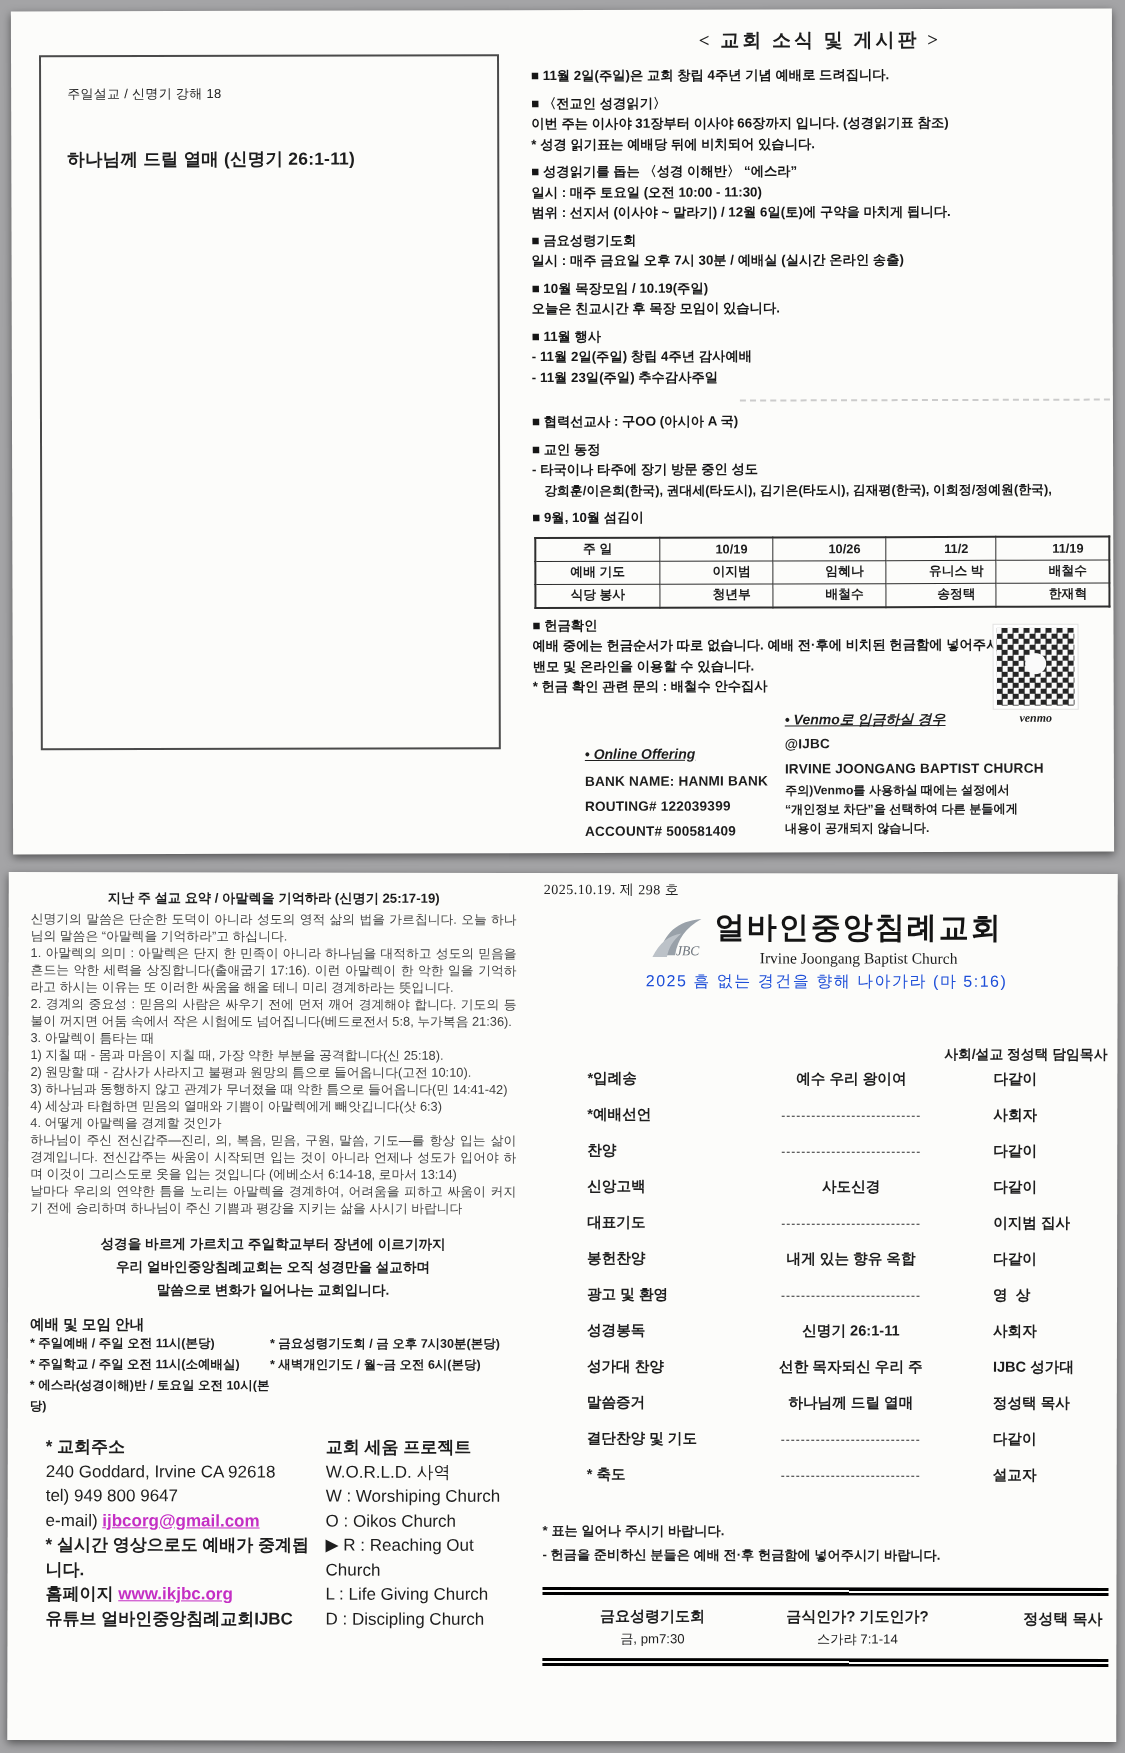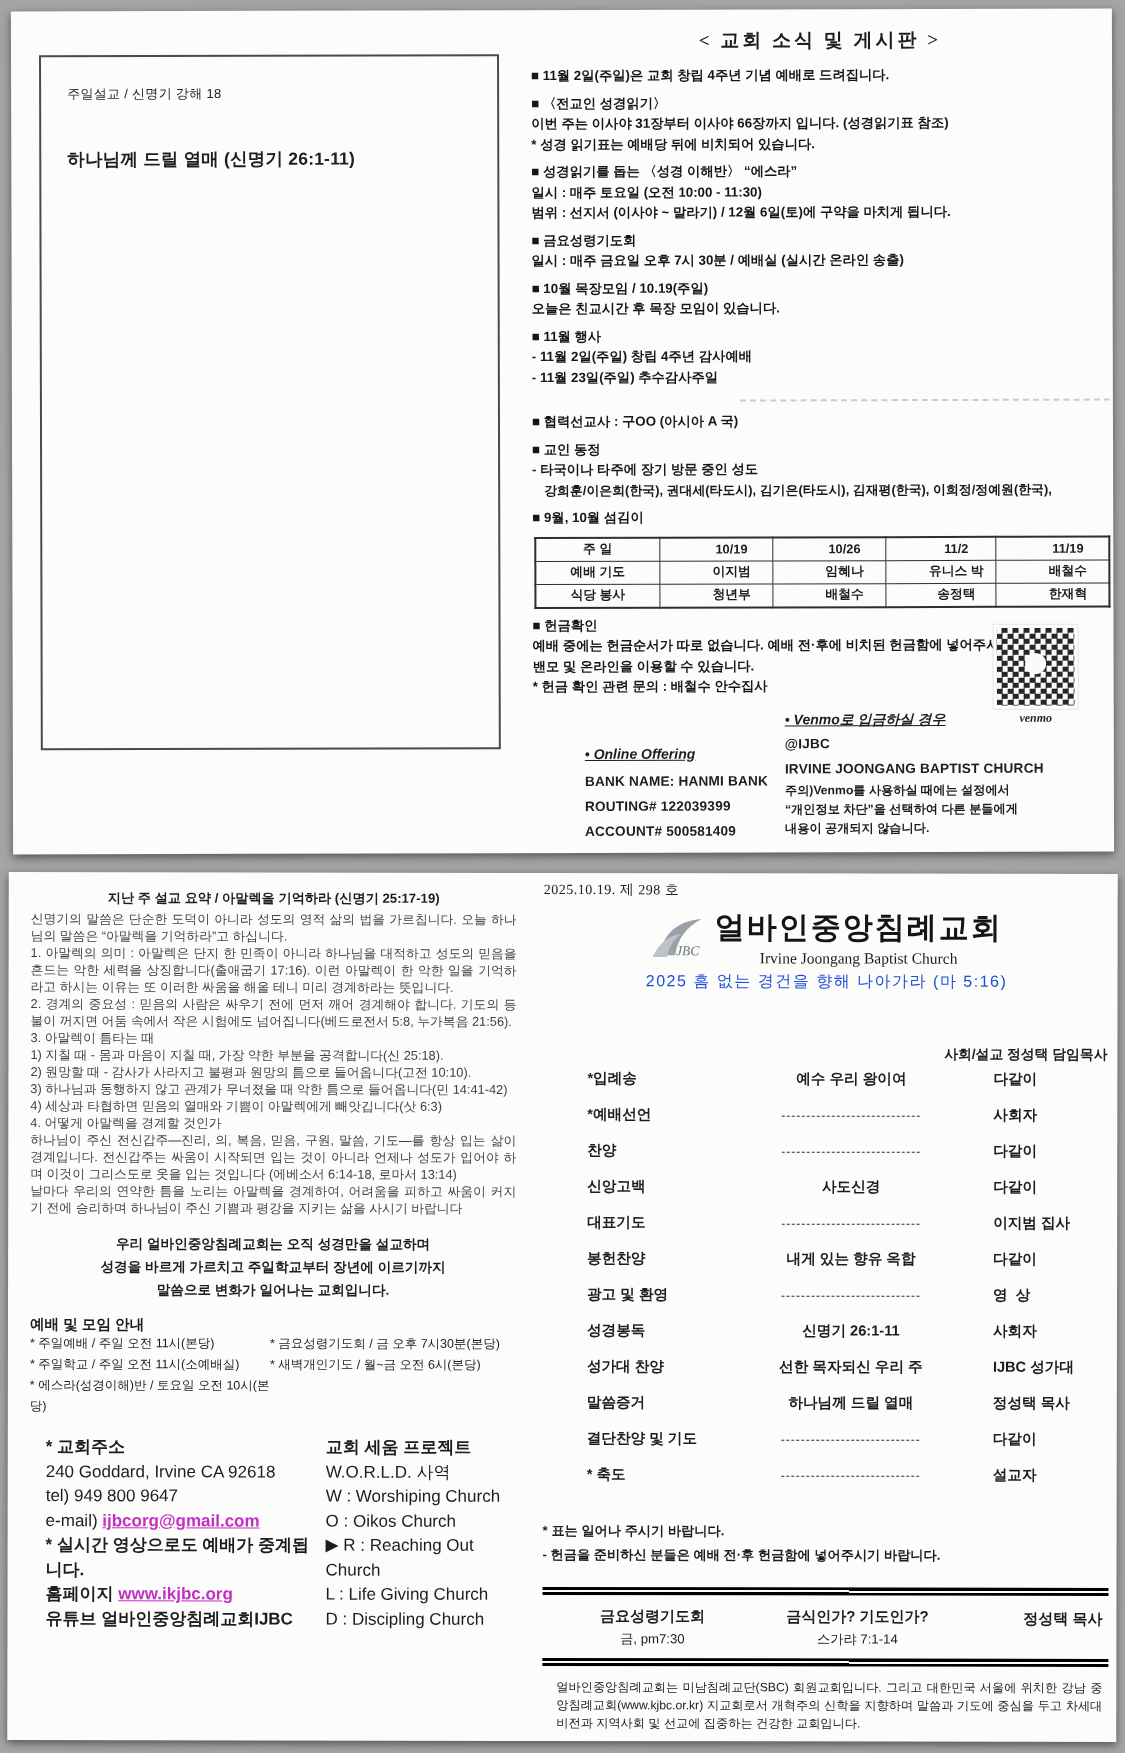--- a/index.html
+++ b/index.html
@@ -44,21 +44,21 @@
         repeating-conic-gradient(#262626 0% 25%, #fafafa 25% 50%);
       background-size:100% 100%, 11px 11px;}
   .qr-cap{font-family:"Liberation Serif",serif;font-style:italic;font-weight:700;font-size:12px;margin-top:2px;}
 
   
   .p2l{position:absolute;left:22px;top:16px;width:486px;}
   .sum-title{text-align:center;font-size:13.2px;font-weight:700;line-height:20px;margin-bottom:2px;}
   .sum p{margin:0;font-size:12.8px;line-height:17px;text-align:justify;color:#404040;}
   .mission{margin-top:16px;text-align:center;font-size:13.6px;line-height:23px;font-weight:600;}
   .guide-h{margin-top:14px;font-weight:800;font-size:14.6px;line-height:18px;}
-  .guide-line{display:flex;font-size:12.5px;line-height:21px;font-weight:400;}
+  .guide-line{display:flex;font-size:12.5px;line-height:21px;font-weight:700;}
   .gl-left{flex:0 0 240px;}
   .gl-right{flex:1;}
   .contact{display:flex;margin-top:18px;}
   .c-col1{flex:0 0 296px;padding-left:16px;box-sizing:border-box;}
   .c-col2{flex:1;}
   .c-line{font-size:17px;line-height:24.5px;font-weight:500;}
   .c-line.b{font-weight:800;}
   .link{color:#c42fc4;text-decoration:underline;font-weight:600;}
 
   
@@ -218,35 +218,35 @@
   </div>
 
   <div class="sheet" id="sheet2">
 
     <div class="p2l">
       <div class="sum-title">지난 주 설교 요약 / 아말렉을 기억하라 (신명기 25:17-19)</div>
       <div class="sum">
 
       <p>신명기의 말씀은 단순한 도덕이 아니라 성도의 영적 삶의 법을 가르칩니다. 오늘 하나님의 말씀은 “아말렉을 기억하라”고 하십니다.</p>
           <p>1. 아말렉의 의미 : 아말렉은 단지 한 민족이 아니라 하나님을 대적하고 성도의 믿음을 흔드는 악한 세력을 상징합니다(출애굽기 17:16). 이런 아말렉이 한 악한 일을 기억하라고 하시는 이유는 또 이러한 싸움을 해올 테니 미리 경계하라는 뜻입니다.</p>
-          <p>2. 경계의 중요성 : 믿음의 사람은 싸우기 전에 먼저 깨어 경계해야 합니다. 기도의 등불이 꺼지면 어둠 속에서 작은 시험에도 넘어집니다(베드로전서 5:8, 누가복음 21:56).</p>
+          <p>2. 경계의 중요성 : 믿음의 사람은 싸우기 전에 먼저 깨어 경계해야 합니다. 기도의 등불이 꺼지면 어둠 속에서 작은 시험에도 넘어집니다(베드로전서 5:8, 누가복음 21:36).</p>
           <p>3. 아말렉이 틈타는 때</p>
           <p>1) 지칠 때 - 몸과 마음이 지칠 때, 가장 약한 부분을 공격합니다(신 25:18).</p>
           <p>2) 원망할 때 - 감사가 사라지고 불평과 원망의 틈으로 들어옵니다(고전 10:10).</p>
           <p>3) 하나님과 동행하지 않고 관계가 무너졌을 때 악한 틈으로 들어옵니다(민 14:41-42)</p>
           <p>4) 세상과 타협하면 믿음의 열매와 기쁨이 아말렉에게 빼앗깁니다(삿 6:3)</p>
           <p>4. 어떻게 아말렉을 경계할 것인가</p>
           <p>하나님이 주신 전신갑주—진리, 의, 복음, 믿음, 구원, 말씀, 기도—를 항상 입는 삶이 경계입니다. 전신갑주는 싸움이 시작되면 입는 것이 아니라 언제나 성도가 입어야 하며 이것이 그리스도로 옷을 입는 것입니다 (에베소서 6:14-18, 로마서 13:14)</p>
           <p>날마다 우리의 연약한 틈을 노리는 아말렉을 경계하여, 어려움을 피하고 싸움이 커지기 전에 승리하며 하나님이 주신 기쁨과 평강을 지키는 삶을 사시기 바랍니다</p>
         </div>
 
       <div class="mission">
 
-      <div>우리 얼바인중앙침례교회는 오직 성경만을 설교하며</div>
-          <div>성경을 바르게 가르치고 주일학교부터 장년에 이르기까지</div>
+      <div>성경을 바르게 가르치고 주일학교부터 장년에 이르기까지</div>
+          <div>우리 얼바인중앙침례교회는 오직 성경만을 설교하며</div>
           <div>말씀으로 변화가 일어나는 교회입니다.</div>
         </div>
 
       <div class="guide-h">예배 및 모임 안내</div>
       <div>
 
           <div class="guide-line">
             <span class="gl-left">* 주일예배 / 주일 오전 11시(본당)</span>
             <span class="gl-right">* 금요성령기도회 / 금 오후 7시30분(본당)</span>
           </div>
@@ -418,16 +418,15 @@
           <div class="fs">금, pm7:30</div>
         </div>
         <div class="f2">
           <div class="ft">금식인가? 기도인가?</div>
           <div class="fs">스가랴 7:1-14</div>
         </div>
         <div class="f3">정성택 목사</div>
       </div>
       <div class="fbar" style="margin-top:2px;"></div>
 
-      <div class="denom">얼바인중앙침례교회는 미남침례교단(SBC) 회원교회입니다. 그리고 대한민국 서울에 위치한 강남 중앙침례교회(www.kjbc.or.kr) 지교회로서 개혁주의 신학을 지향하며 말씀과 기도에 중심을 두고 차세대 비전과 지역사회 및 선교에 집중하는 건강한 교회입니다.</div>
     </div>
   </div>
 </div>
 
 </body></html>

